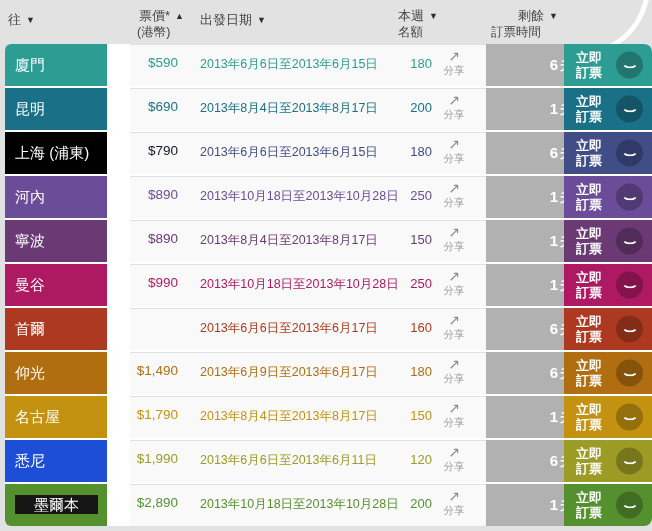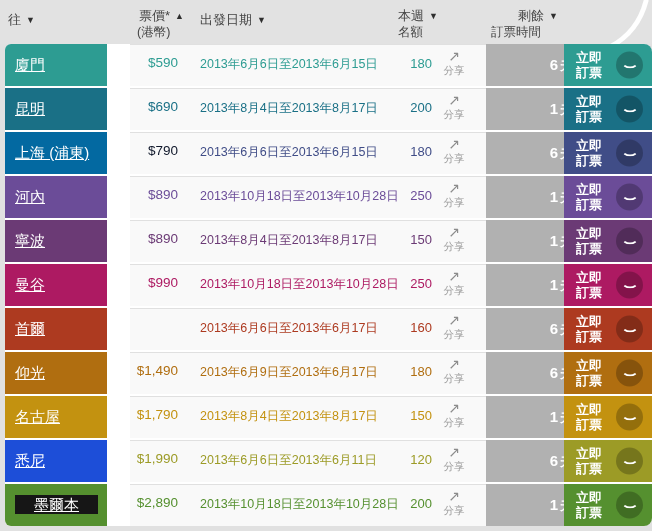--- a/index.html
+++ b/index.html
@@ -15,21 +15,21 @@
   .tri{font-size:9px;color:#2E2E2E;margin-left:5px;vertical-align:1px;}
   
   .backdrop{position:absolute;left:5px;top:44px;width:647px;height:482px;background:#FFFFFF;
             border-radius:6px 9px 9px 6px;}
   .corner-arc{position:absolute;right:0;top:0;}
   
   .rows{position:absolute;left:0;top:44px;width:652px;}
   .row{position:relative;width:652px;height:42px;margin-bottom:2px;}
   .dest{position:absolute;left:5px;top:0;width:102px;height:42px;
         color:#fff;font-size:15px;line-height:42px;padding-left:10px;box-sizing:border-box;
-        white-space:nowrap;cursor:pointer;text-decoration:underline;}
+        white-space:nowrap;cursor:pointer;}
   .row:first-child .dest{border-top-left-radius:6px;}
   .row:last-child  .dest{border-bottom-left-radius:6px;}
   .hl{background:#161616;padding:1px 19px;}
   .panel{position:absolute;left:130px;top:0;width:356px;height:42px;background:#F9F9F9;
          border-top:1px solid #E0E0E0;box-sizing:border-box;}
   .price{position:absolute;left:0;top:10px;width:48px;text-align:right;font-size:13.5px;}
   .dates{position:absolute;left:70px;top:11px;font-size:12.5px;white-space:nowrap;}
   .quota{position:absolute;left:262px;top:11px;width:40px;text-align:right;font-size:13px;}
   .share{position:absolute;left:308px;top:3px;width:32px;height:36px;text-align:center;cursor:pointer;}
   .share-arrow{display:block;font-size:14px;line-height:16px;color:#8C8C8C;}
@@ -114,21 +114,21 @@
       <div class="remain" style="background: rgb(177, 177, 177);"><span class="num">1</span><span class="unit">天</span></div>
       <div class="book" style="background: rgb(26, 112, 134);">
         <div class="book-label">
           <div>立即</div>
           <div>訂票</div>
         </div>
         <div class="smile"></div>
       </div>
     </div>
     <div class="row">
-      <div class="dest" style="background: #0369a1;"><span>上海 (浦東)</span></div>
+      <div class="dest" style="background: #000000;"><span>上海 (浦東)</span></div>
       <div class="panel" style="background: rgb(249, 249, 249);">
         <div class="price" style="color: #0f172a;">$790</div>
         <div class="dates" style="color: rgb(64, 77, 135);">2013年6月6日至2013年6月15日</div>
         <div class="quota" style="color: rgb(64, 77, 135);">180</div>
         <div class="share">
           <span class="share-arrow">↗</span>
           <span class="share-label" style="color: rgb(154, 154, 154);">分享</span>
         </div>
       </div>
       <div class="remain" style="background: rgb(177, 177, 177);"><span class="num">6</span><span class="unit">天</span></div>

